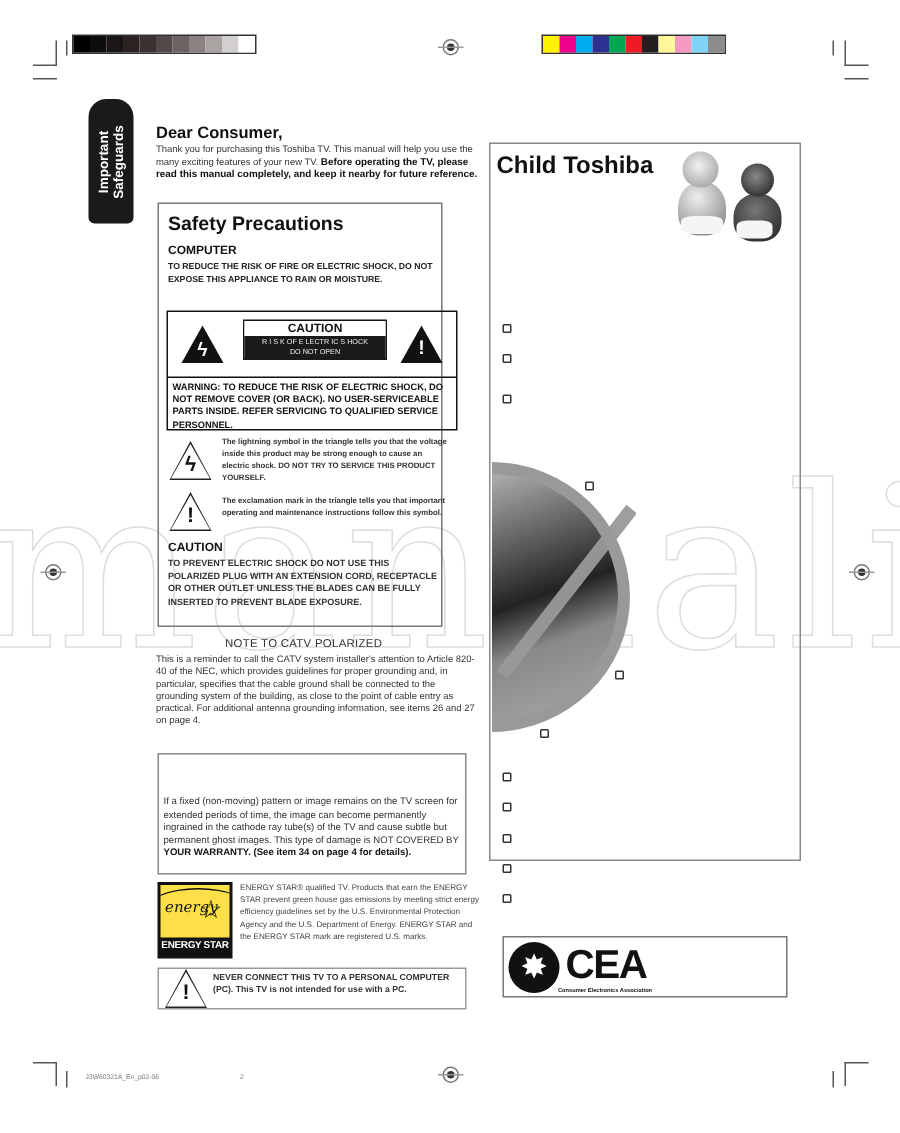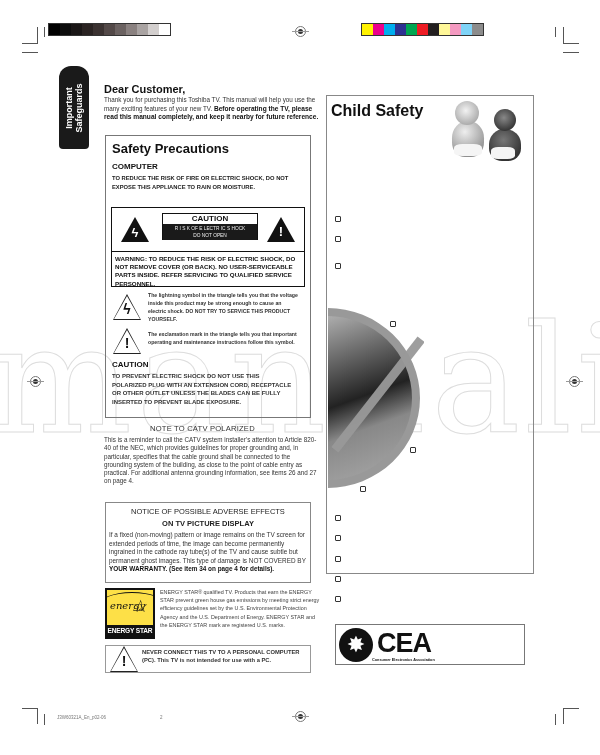--- a/index.html
+++ b/index.html
@@ -21,21 +21,21 @@
   
   .side-tab { position: absolute; left: 59px; top: 66px; width: 30px; height: 83px; background: #1a1a1a; border-radius: 12px 12px 4px 4px; }
   .side-tab-text { position: absolute; left: 50%; top: 50%; transform: translate(-50%,-50%) rotate(-90deg); color: #fff; font-weight: bold; font-size: 9px; line-height: 10px; text-align: center; white-space: nowrap; }
 
   
   .dear-title { left: 104px; top: 83px; font-weight: bold; font-size: 11px; }
   .dear-body { left: 104px; top: 96px; width: 220px; font-size: 6.3px; line-height: 8.7px; color: #333; }
   .dear-body b { color: #111; font-size: 6.6px; }
 
   
-  .safety-box { left: 105px; top: 135px; width: 206px; height: 283px; border: 1.5px solid #777; }
+  .safety-box { left: 105px; top: 135px; width: 190px; height: 283px; border: 1.5px solid #777; }
   .safety-title { position: absolute; left: 6px; top: 5px; font-size: 13px; font-weight: bold; }
   .warn-head { position: absolute; left: 6px; top: 26px; font-size: 8px; font-weight: bold; }
   .warn-text { position: absolute; left: 6px; top: 38px; width: 190px; font-size: 5.8px; line-height: 8.5px; font-weight: bold; color: #222; }
   .caution-box { position: absolute; left: 5px; top: 71px; width: 194px; height: 80px; border: 1.5px solid #111; }
   .caution-top { position: absolute; left: 0; top: 0; width: 100%; height: 44px; border-bottom: 1.5px solid #111; }
   .tri-big { position: absolute; top: 9px; width: 0; height: 0; border-left: 14px solid transparent; border-right: 14px solid transparent; border-bottom: 25px solid #111; }
   .tri-glyph { position: absolute; color: #fff; font-weight: bold; font-size: 13px; width: 28px; text-align: center; }
   .caution-label { position: absolute; left: 50px; top: 5px; width: 96px; height: 27px; border: 1px solid #111; }
   .caution-label-top { height: 10px; text-align: center; font-size: 8px; font-weight: bold; line-height: 10px; background: #fff; }
   .caution-label-bot { height: 16px; background: #1a1a1a; color: #eee; font-size: 4.8px; text-align: center; line-height: 7px; padding-top: 1px; }
@@ -149,21 +149,21 @@
 
 <div class="watermark">manuali</div>
 
 <div class="side-tab">
   <div class="side-tab-text">
     <div>Important</div>
     <div>Safeguards</div>
   </div>
 </div>
 
-<div class="abs dear-title">Dear Customer,</div>
+<div class="abs dear-title">Dear Consumer,</div>
 <div class="abs dear-body">
   <span>Thank you for purchasing this Toshiba TV. This manual will help you use the many exciting features of your new TV.</span>
   <b>Before operating the TV, please read this manual completely, and keep it nearby for future reference.</b>
 </div>
 
 <div class="abs safety-box">
   <div class="safety-title">Safety Precautions</div>
   <div class="warn-head">COMPUTER</div>
   <div class="warn-text">TO REDUCE THE RISK OF FIRE OR ELECTRIC SHOCK, DO NOT EXPOSE THIS APPLIANCE TO RAIN OR MOISTURE.</div>
 
@@ -193,22 +193,20 @@
   <div class="symbol-text" style="top:194px">The exclamation mark in the triangle tells you that important operating and maintenance instructions follow this symbol.</div>
 
   <div class="caution2-head">CAUTION</div>
   <div class="caution2-text">TO PREVENT ELECTRIC SHOCK DO NOT USE THIS POLARIZED PLUG WITH AN EXTENSION CORD, RECEPTACLE OR OTHER OUTLET UNLESS THE BLADES CAN BE FULLY INSERTED TO PREVENT BLADE EXPOSURE.</div>
 </div>
 
 <div class="abs catv-title">NOTE TO CATV POLARIZED</div>
 <div class="abs catv-body">This is a reminder to call the CATV system installer's attention to Article 820-40 of the NEC, which provides guidelines for proper grounding and, in particular, specifies that the cable ground shall be connected to the grounding system of the building, as close to the point of cable entry as practical. For additional antenna grounding information, see items 26 and 27 on page 4.</div>
 
 <div class="abs notice-box">
-  <div class="notice-title1">NOTICE OF POSSIBLE ADVERSE EFFECTS</div>
-  <div class="notice-title2">ON TV PICTURE DISPLAY</div>
   <div class="notice-body">
     <span>If a fixed (non-moving) pattern or image remains on the TV screen for extended periods of time, the image can become permanently ingrained in the cathode ray tube(s) of the TV and cause subtle but permanent ghost images. This type of damage is NOT COVERED BY</span>
     <b>YOUR WARRANTY. (See item 34 on page 4 for details).</b>
   </div>
 </div>
 
 <div class="abs estar-logo">
   <div class="estar-logo-top">
     <div class="estar-arc"></div>
     <div class="estar-script">energy</div>
@@ -220,21 +218,21 @@
 
 <div class="abs pc-box">
   <div class="tri-outline" style="left:4px;top:0px"></div>
   <div class="tri-outline-glyph" style="left:4px;top:7px">!</div>
   <div class="pc-text">
     <span>NEVER CONNECT THIS TV TO A PERSONAL COMPUTER (PC).</span><span style="font-weight:bold"> This TV is not intended for use with a PC.</span>
   </div>
 </div>
 
 <div class="abs child-box">
-  <div class="child-title">Child Safety</div>
+  <div class="child-title">Child Toshiba</div>
   <div class="babies">
     <div class="baby" style="left:5px;top:22px;width:32px;height:36px"></div>
     <div class="baby-head" style="left:8px;top:2px;width:24px;height:24px"></div>
     <div class="diaper" style="left:7px;top:45px;width:28px;height:12px"></div>
     <div class="baby baby2-body" style="left:42px;top:30px;width:32px;height:32px"></div>
     <div class="baby-head baby2-head" style="left:47px;top:10px;width:22px;height:22px"></div>
     <div class="diaper" style="left:44px;top:48px;width:24px;height:12px"></div>
   </div>
   <div class="forbid">
     <div class="forbid-circle"></div>

